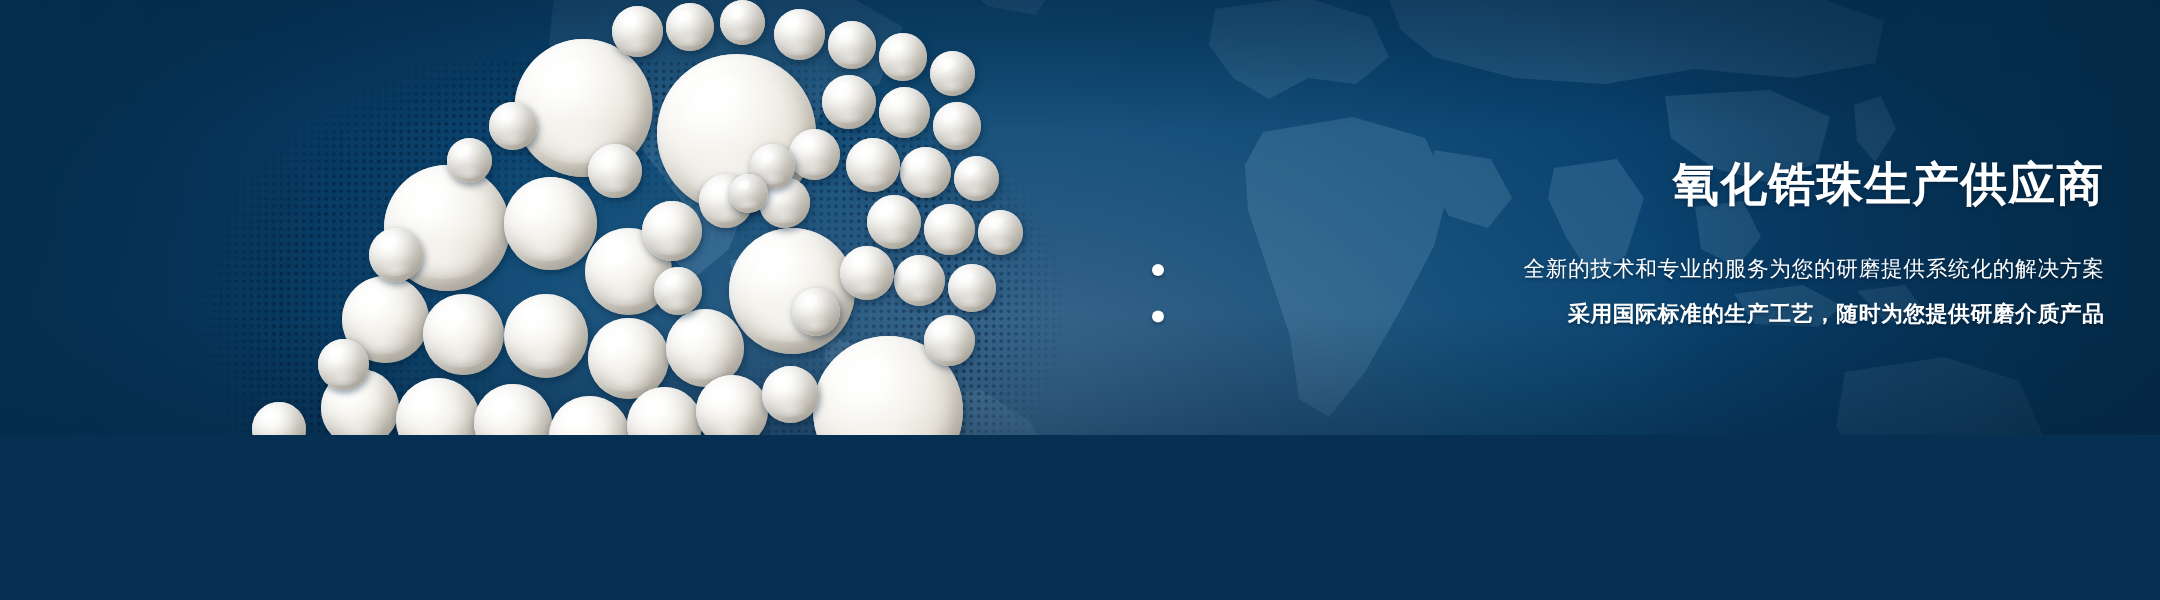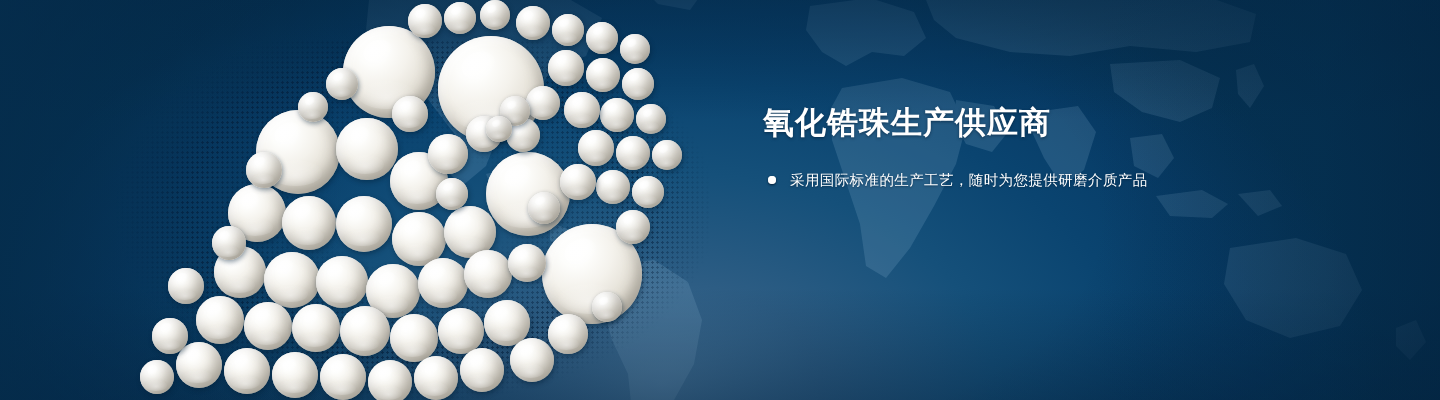--- a/index.html
+++ b/index.html
@@ -1,21 +1,22 @@
 <!DOCTYPE html>
 <html><head>
 <meta charset="utf-8">
 <style>
   html,body{margin:0;padding:0;background:#062f52;}
   .banner{
     position:relative;
-    width:1440px;height:400px;
+    width:1440px;height:290px;
     overflow:hidden;
     font-family:"Liberation Sans","DejaVu Sans",sans-serif;
     background:#064470;
+    text-align:right;
   }
   
   .bg-base{
     position:absolute;inset:0;
     background:
       radial-gradient(ellipse 720px 460px at 46% 96%, #437196 0%, #2d5d84 22%, #15507a 46%, #0a4470 66%, #073c67 82%, #053558 100%);
   }
   .bg-vig{
     position:absolute;inset:0;
     background:
@@ -84,21 +85,21 @@
   .bullet{
     position:relative;
     padding-left:27px;
     color:#ffffff;
     font-size:14.5px;
     line-height:22.5px;
     margin-bottom:8px;
     letter-spacing:.4px;
     text-shadow:0 1px 2px rgba(2,22,42,.5);
   }
-  .bullet:last-child{margin-bottom:0;}
+  .bullet:last-child{margin-bottom:0;font-weight:bold;}
   .dot{
     position:absolute;left:5px;top:7.5px;
     width:8px;height:8px;border-radius:50%;
     background:#ffffff;
     box-shadow:0 1px 2px rgba(2,22,42,.5);
   }
 </style>
 </head>
 <body>
 
@@ -224,20 +225,21 @@
     <div class="bead" style="left:528px;top:192px;width:32px;height:32px;"></div>
     <div class="bead" style="left:548px;top:314px;width:40px;height:40px;"></div>
     <div class="bead" style="left:592px;top:292px;width:30px;height:30px;"></div>
   </div>
 
   <div class="copy">
     <h1 class="headline">氧化锆珠生产供应商</h1>
     <ul class="bullets">
       <li class="bullet">
         <span class="dot"></span>
+        <span>全新的技术和专业的服务为您的研磨提供系统化的解决方案</span>
       </li>
       <li class="bullet">
         <span class="dot"></span>
         <span>采用国际标准的生产工艺，随时为您提供研磨介质产品</span>
       </li>
     </ul>
   </div>
 
 </div>
 

